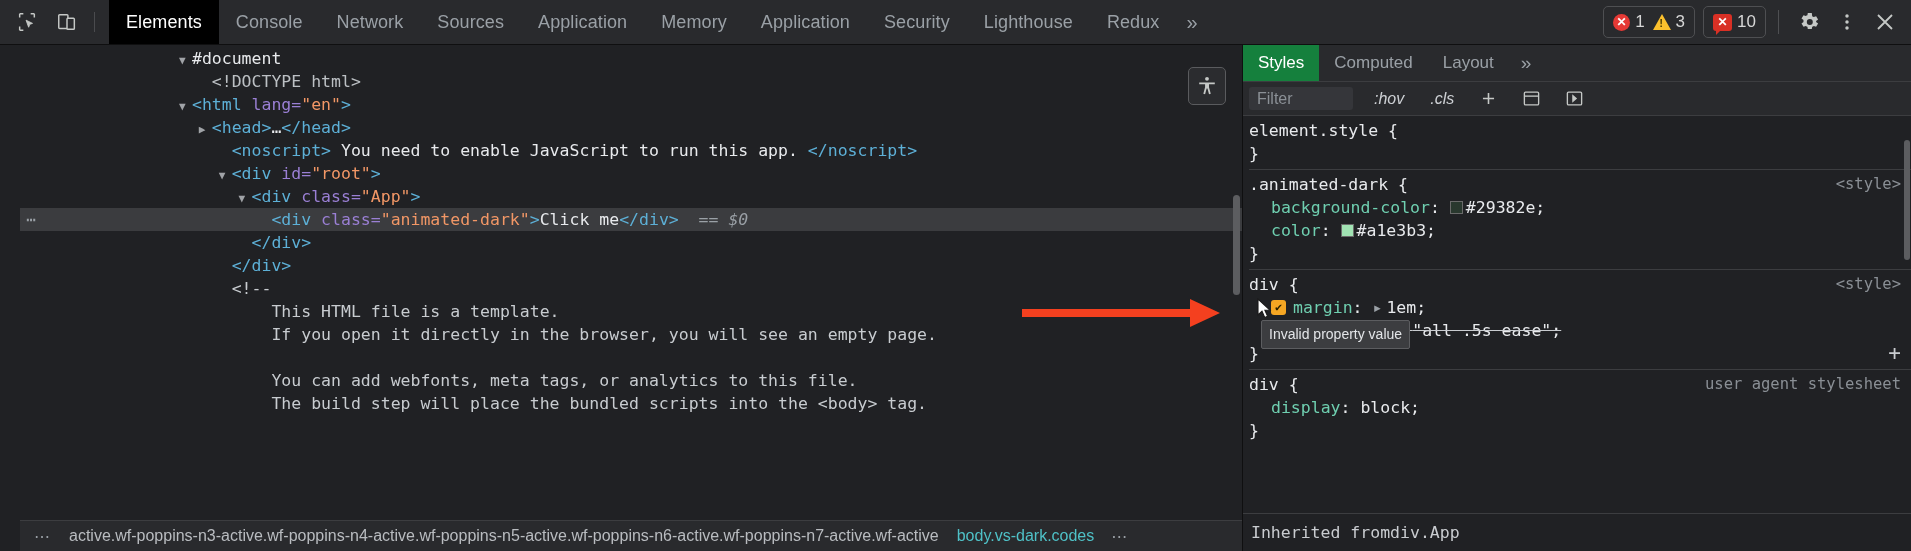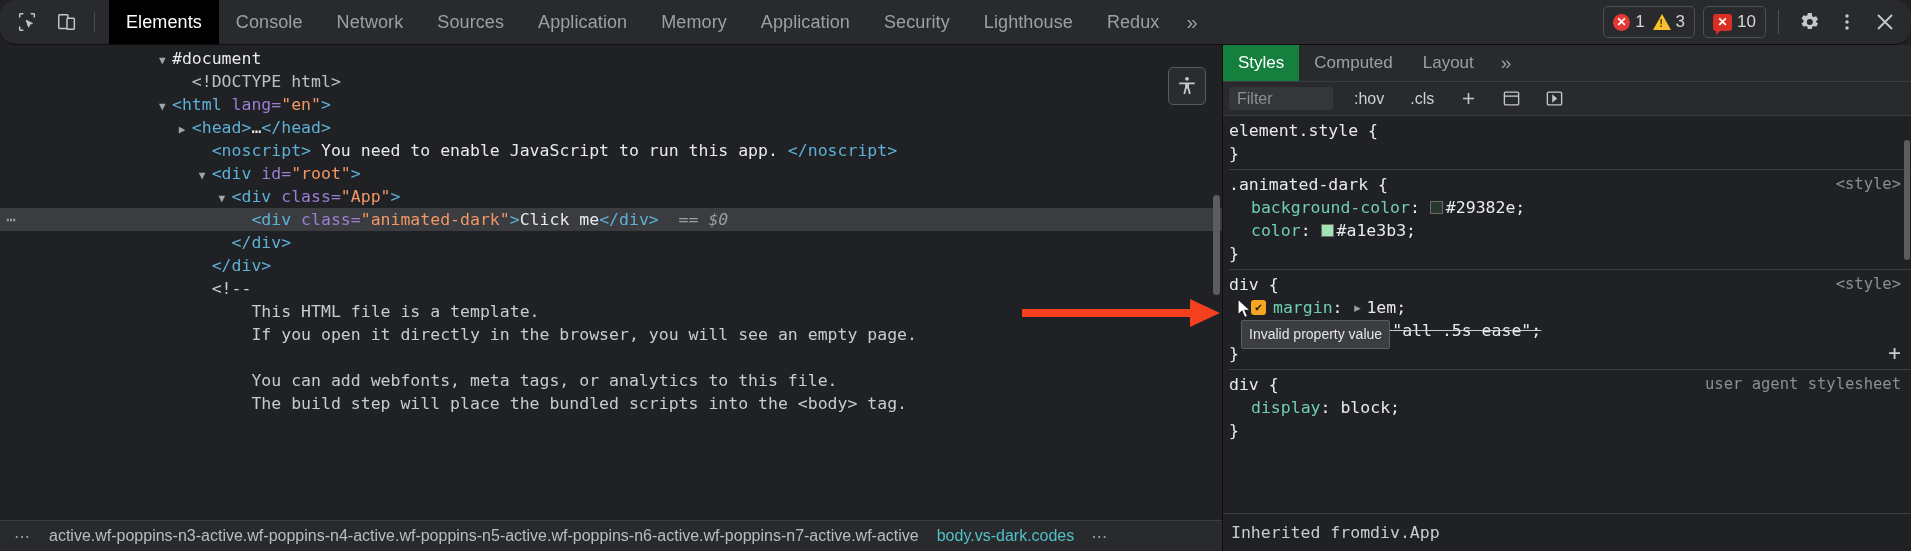--- a/index.html
+++ b/index.html
@@ -10,21 +10,20 @@
     overflow: hidden;
   }
   .app { position: relative; width: 1911px; height: 551px; display: flex; flex-direction: column; }
 
   
   .toolbar {
     height: 45px; min-height: 45px;
     background: #292a2d;
     display: flex; align-items: stretch;
     border-bottom: 1px solid #0f0f10;
-    border-radius: 16px;
   }
   .tb-icons { display: flex; align-items: center; padding: 0 6px 0 10px; gap: 6px; }
   .tb-icon-btn {
     width: 34px; height: 34px; border-radius: 3px;
     display: flex; align-items: center; justify-content: center;
     cursor: pointer;
   }
   .tb-sep { width: 1px; height: 20px; background: #4a4b4e; align-self: center; margin: 0 8px 0 4px; }
 
   .tabs { display: flex; align-items: stretch; flex: 0 0 auto; }
@@ -69,21 +68,21 @@
     content: ""; position: absolute; bottom: -4px; left: 3px;
     border-left: 5px solid #d93025; border-bottom: 5px solid transparent;
   }
   .tb-div { width: 1px; height: 24px; background: #4e4f52; margin: 0 10px; }
   .tb-btn {
     width: 36px; height: 36px; display: flex; align-items: center; justify-content: center;
     cursor: pointer; border-radius: 3px;
   }
 
   
-  .main { flex: 1; display: flex; min-height: 0; }
+  .main { flex: 1; display: flex; min-height: 0; margin-left: 20px; }
 
   
   .dom-pane {
     width: 1222px; min-width: 1222px;
     background: #202124; position: relative;
     display: flex; flex-direction: column; min-height: 0;
   }
   .dom-scroll {
     flex: 1; overflow: hidden; position: relative;
     font-family: "DejaVu Sans Mono", monospace;
@@ -152,21 +151,21 @@
   .st-filter {
     height: 34px; min-height: 34px; background: #292a2d;
     display: flex; align-items: center; gap: 16px; padding: 0 6px;
     border-bottom: 1px solid #3c3d40;
   }
   .filter-box {
     width: 104px; height: 23px; background: #35363a; border-radius: 3px;
     display: flex; align-items: center; padding: 0 8px;
     font-size: 16px; color: #8b9096; cursor: text;
   }
-  .pill { font-size: 16px; color: #cdd0d4; padding: 0 5px; cursor: pointer; }
+  .pill { font-size: 16px; color: #cdd0d4; padding: 0 5px; cursor: pointer; font-style: italic; }
   .st-icon { color: #b9bcc0; cursor: pointer; display: flex; align-items: center; padding: 0 4px; }
 
   .rules {
     flex: 1; overflow: hidden; position: relative;
     font-family: "DejaVu Sans Mono", monospace;
     font-size: 16.5px; line-height: 23px; color: #e8eaed;
     padding: 3px 0 0 6px;
   }
   .rule { padding-bottom: 2px; }
   .rule + .rule { border-top: 1px solid #3c3d40; padding-top: 3px; margin-top: 2px; }

